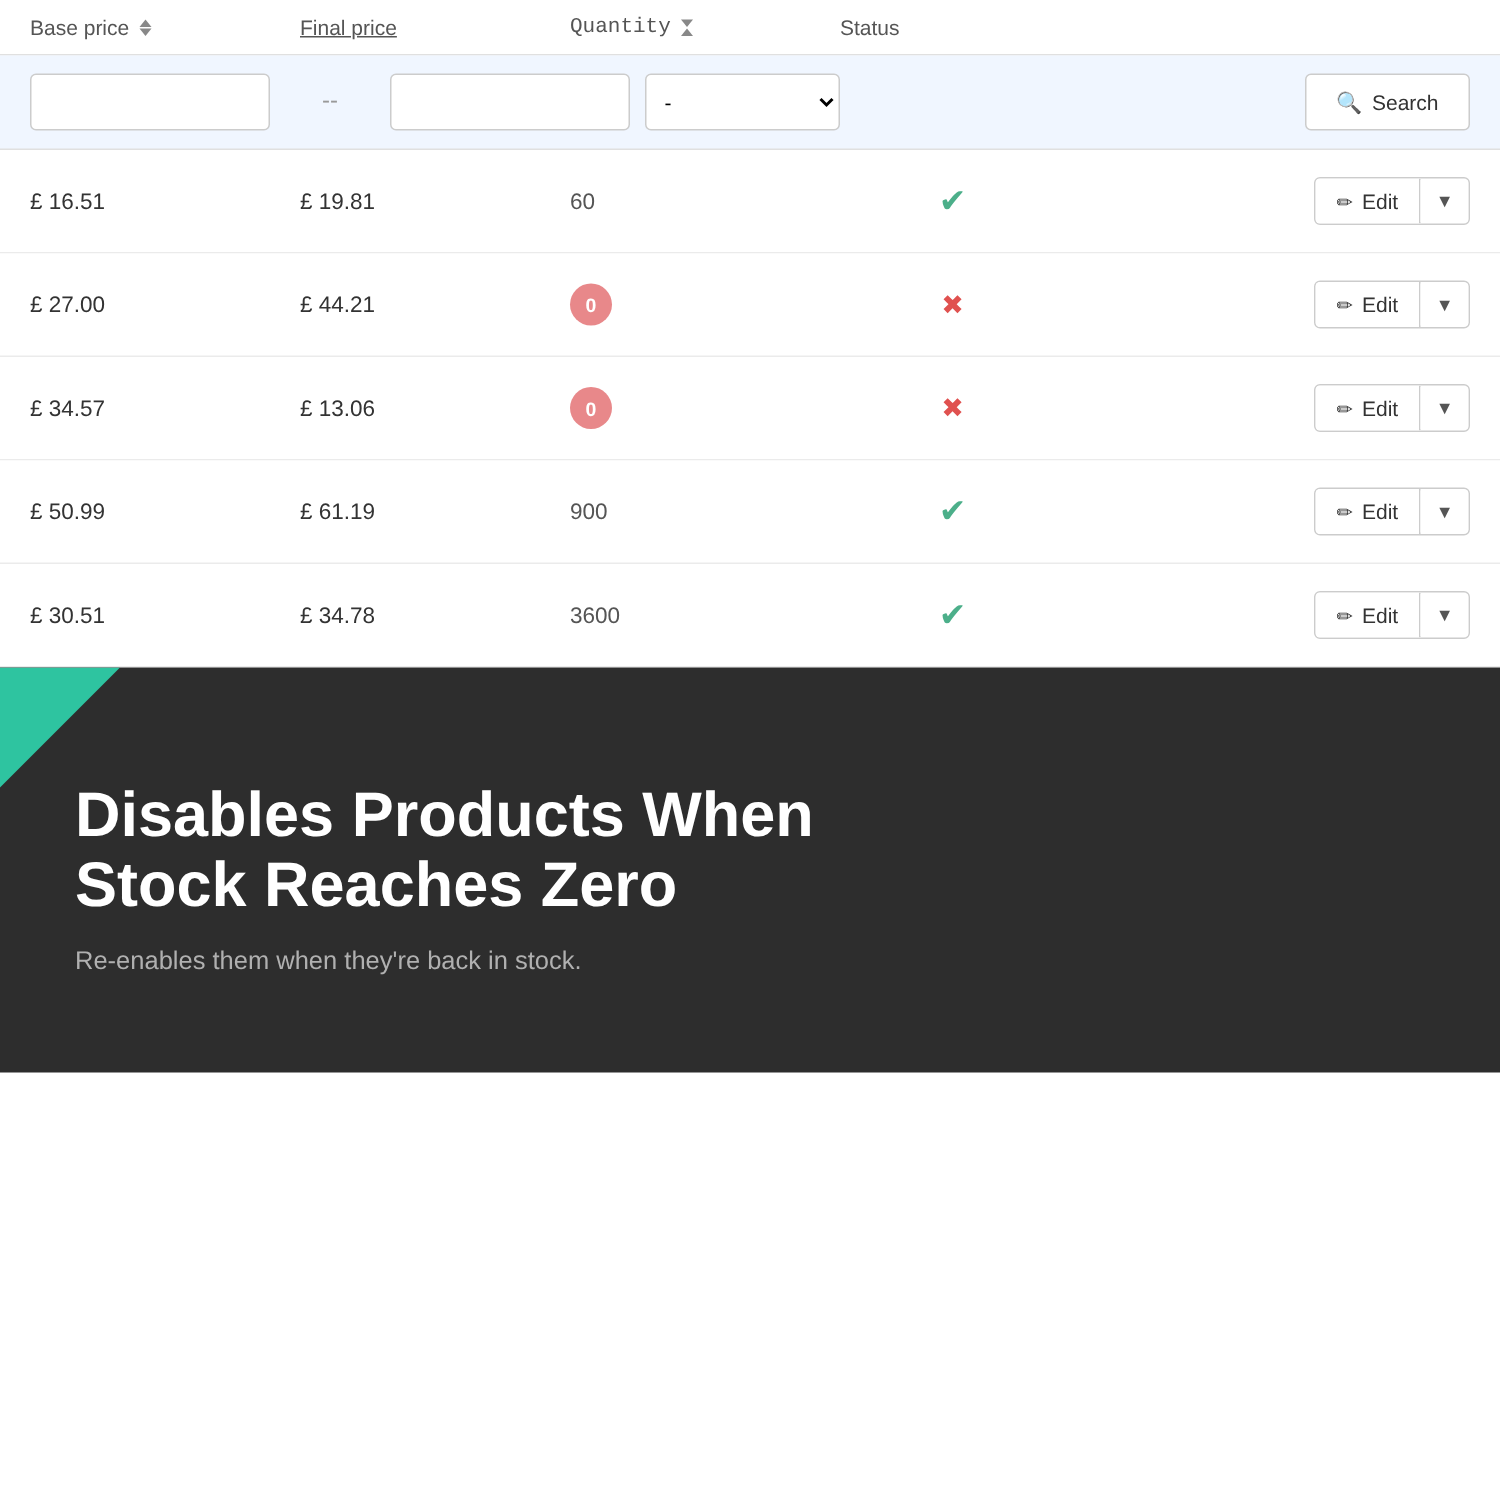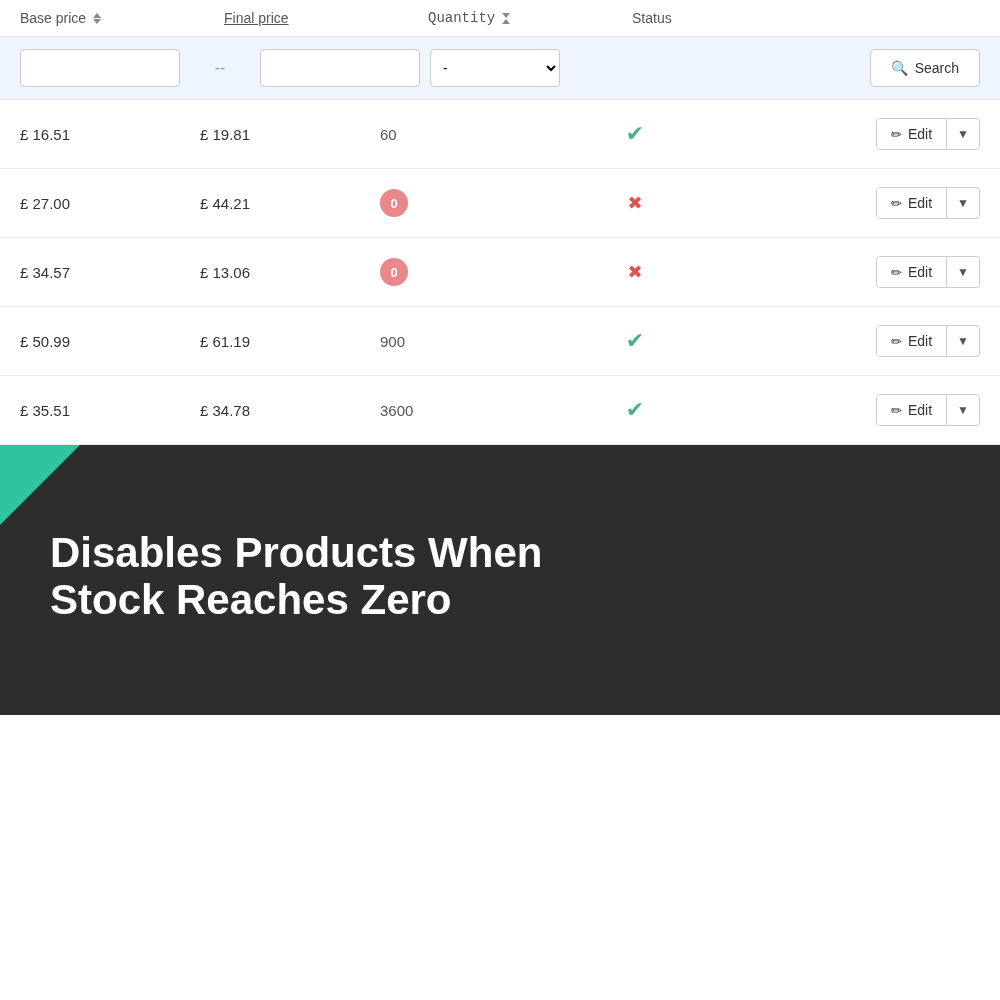--- a/index.html
+++ b/index.html
@@ -16,21 +16,20 @@
       background: #fff;
       width: 100%;
     }
 
     .table-header-row {
       display: flex;
       align-items: flex-start;
       border-bottom: 1px solid #e0e0e0;
       padding: 10px 20px;
       background: #fff;
-      gap: 24px;
     }
 
     .col-base-price { width: 180px; }
     .col-final-price { width: 180px; text-decoration: underline; }
     .col-quantity { width: 180px; font-family: Liberation Mono, monospace; }
     .col-status { width: 150px; }
     .col-actions { flex: 1; }
 
     .col-header {
       font-size: 14px;
@@ -357,21 +356,21 @@
           <span class="check-icon">✔</span>
         </div>
         <div class="cell cell-actions">
           <div class="edit-btn">
             <span class="edit-btn-main"><span style="font-size:13px;">✏</span> Edit</span>
             <span class="edit-btn-arrow">▼</span>
           </div>
         </div>
       </div>
       <div class="data-row">
-        <div class="cell cell-base">£ 35.51</div>
+        <div class="cell cell-base">£ 30.51</div>
         <div class="cell cell-final">£ 34.78</div>
         <div class="cell cell-qty">
           <span class="qty-number">3600</span>
         </div>
         <div class="cell cell-status">
           <span class="check-icon">✔</span>
         </div>
         <div class="cell cell-actions">
           <div class="edit-btn">
             <span class="edit-btn-main"><span style="font-size:13px;">✏</span> Edit</span>
@@ -380,14 +379,15 @@
         </div>
       </div>
     </div>
 
 </div>
 
 <div class="promo-banner">
   <div class="promo-corner"></div>
   <div class="promo-text">
     <div class="promo-title" id="promo-title-el">Disables Products When<br>Stock Reaches Zero</div>
+    <div class="promo-subtitle">Re-enables them when they're back in stock.</div>
   </div>
 </div>
 
 </body></html>

